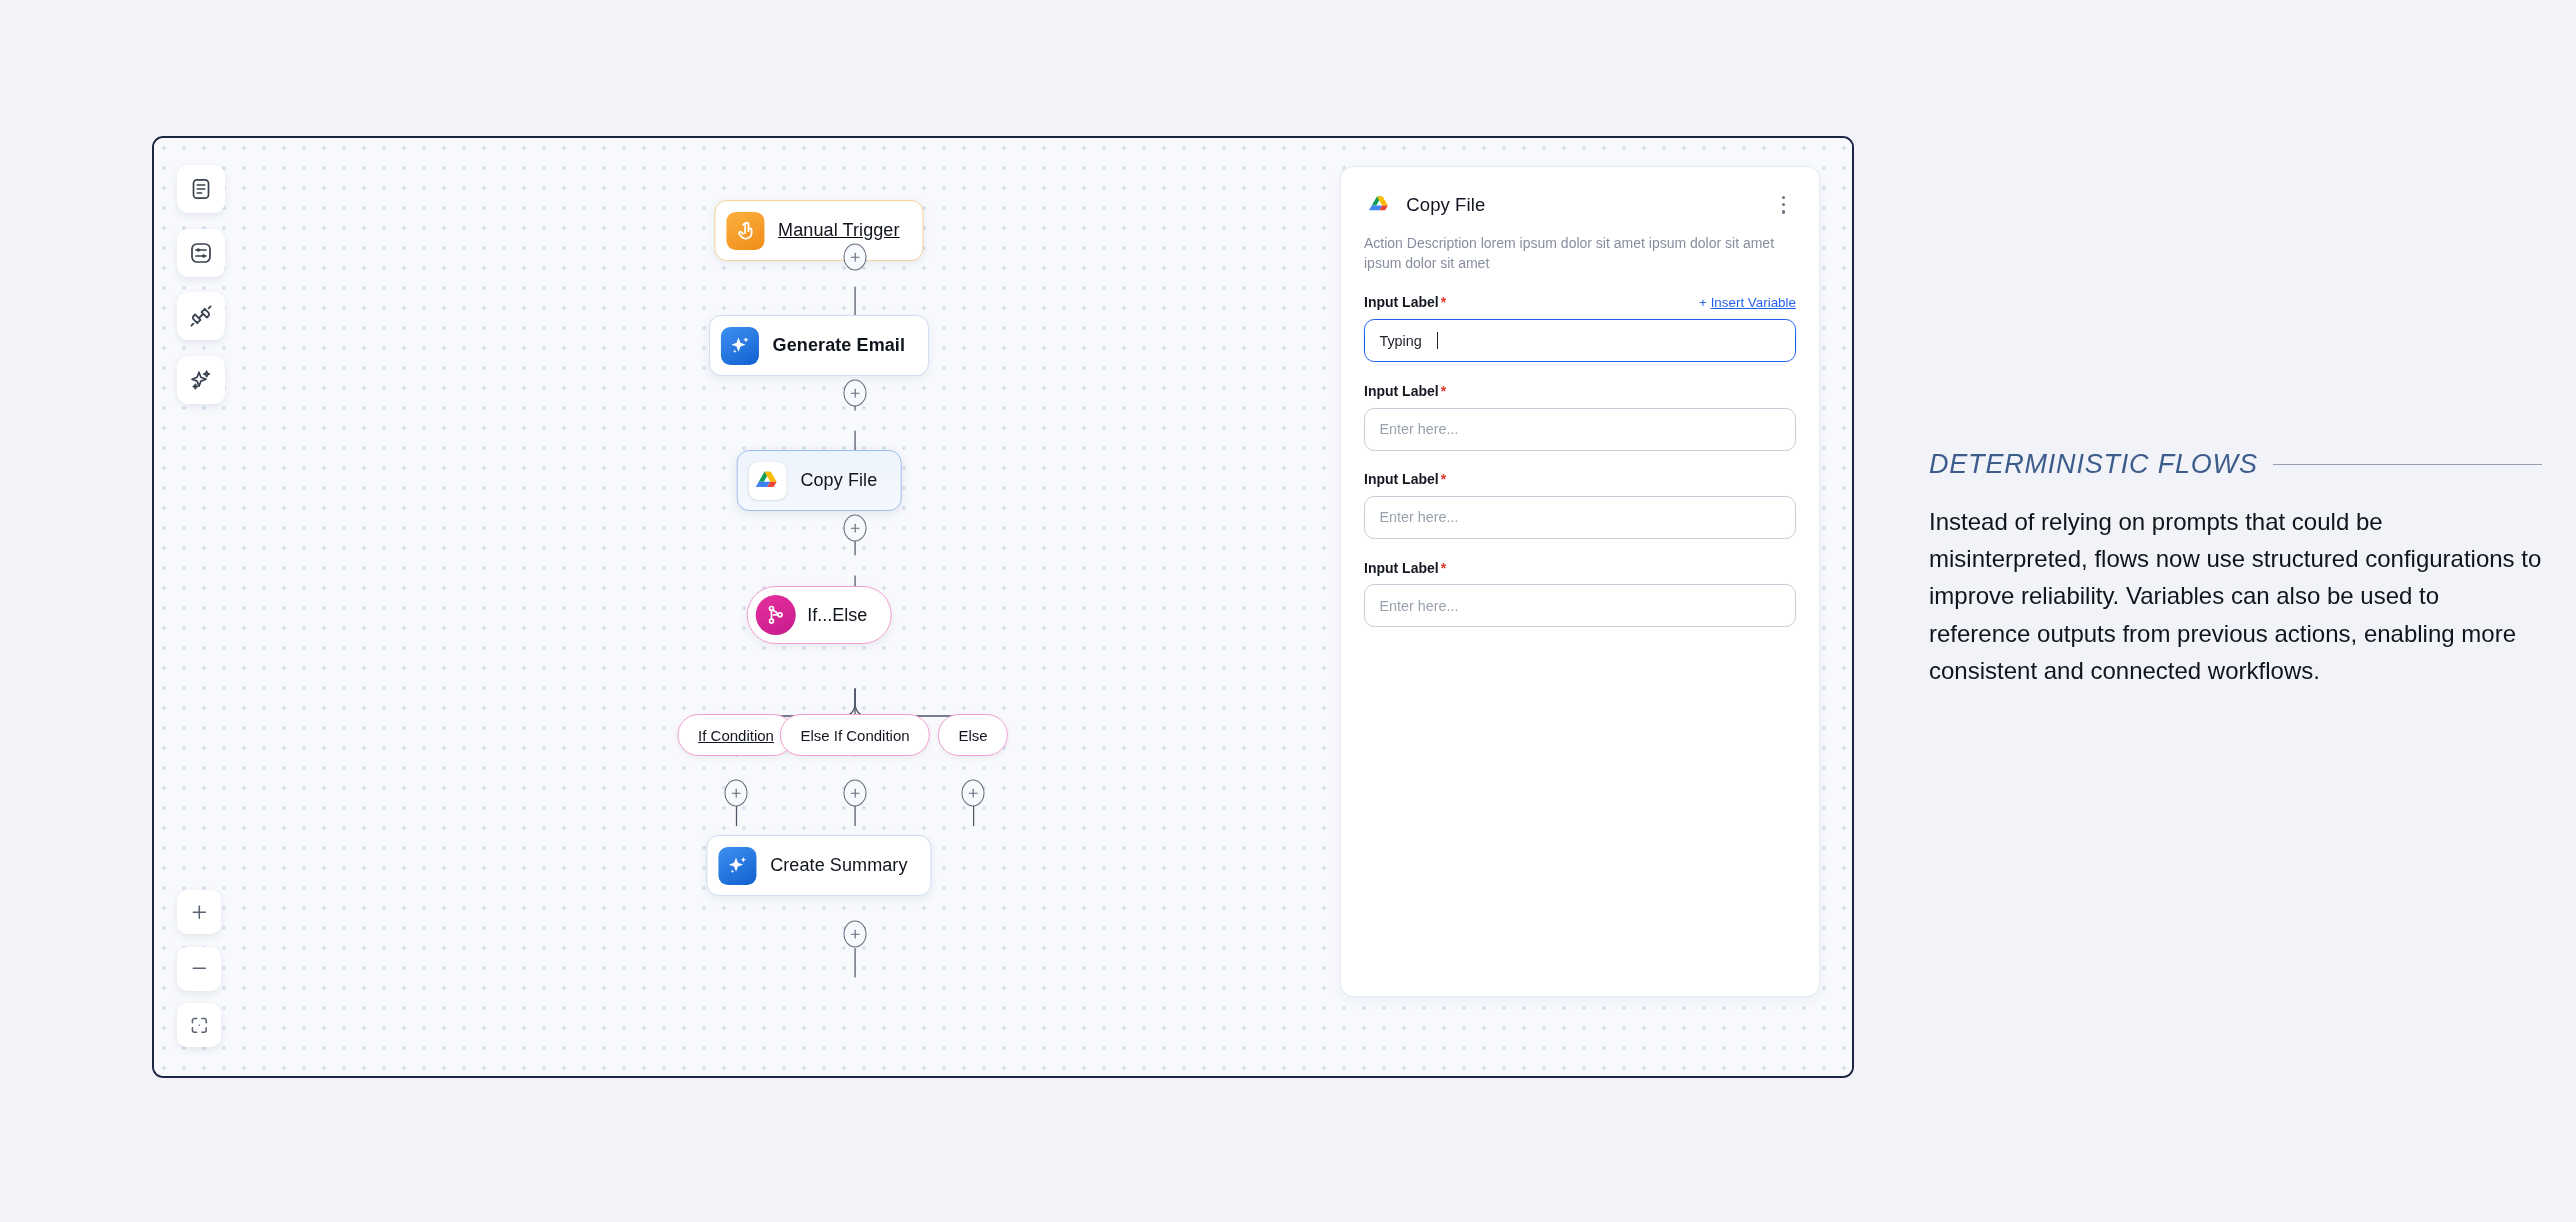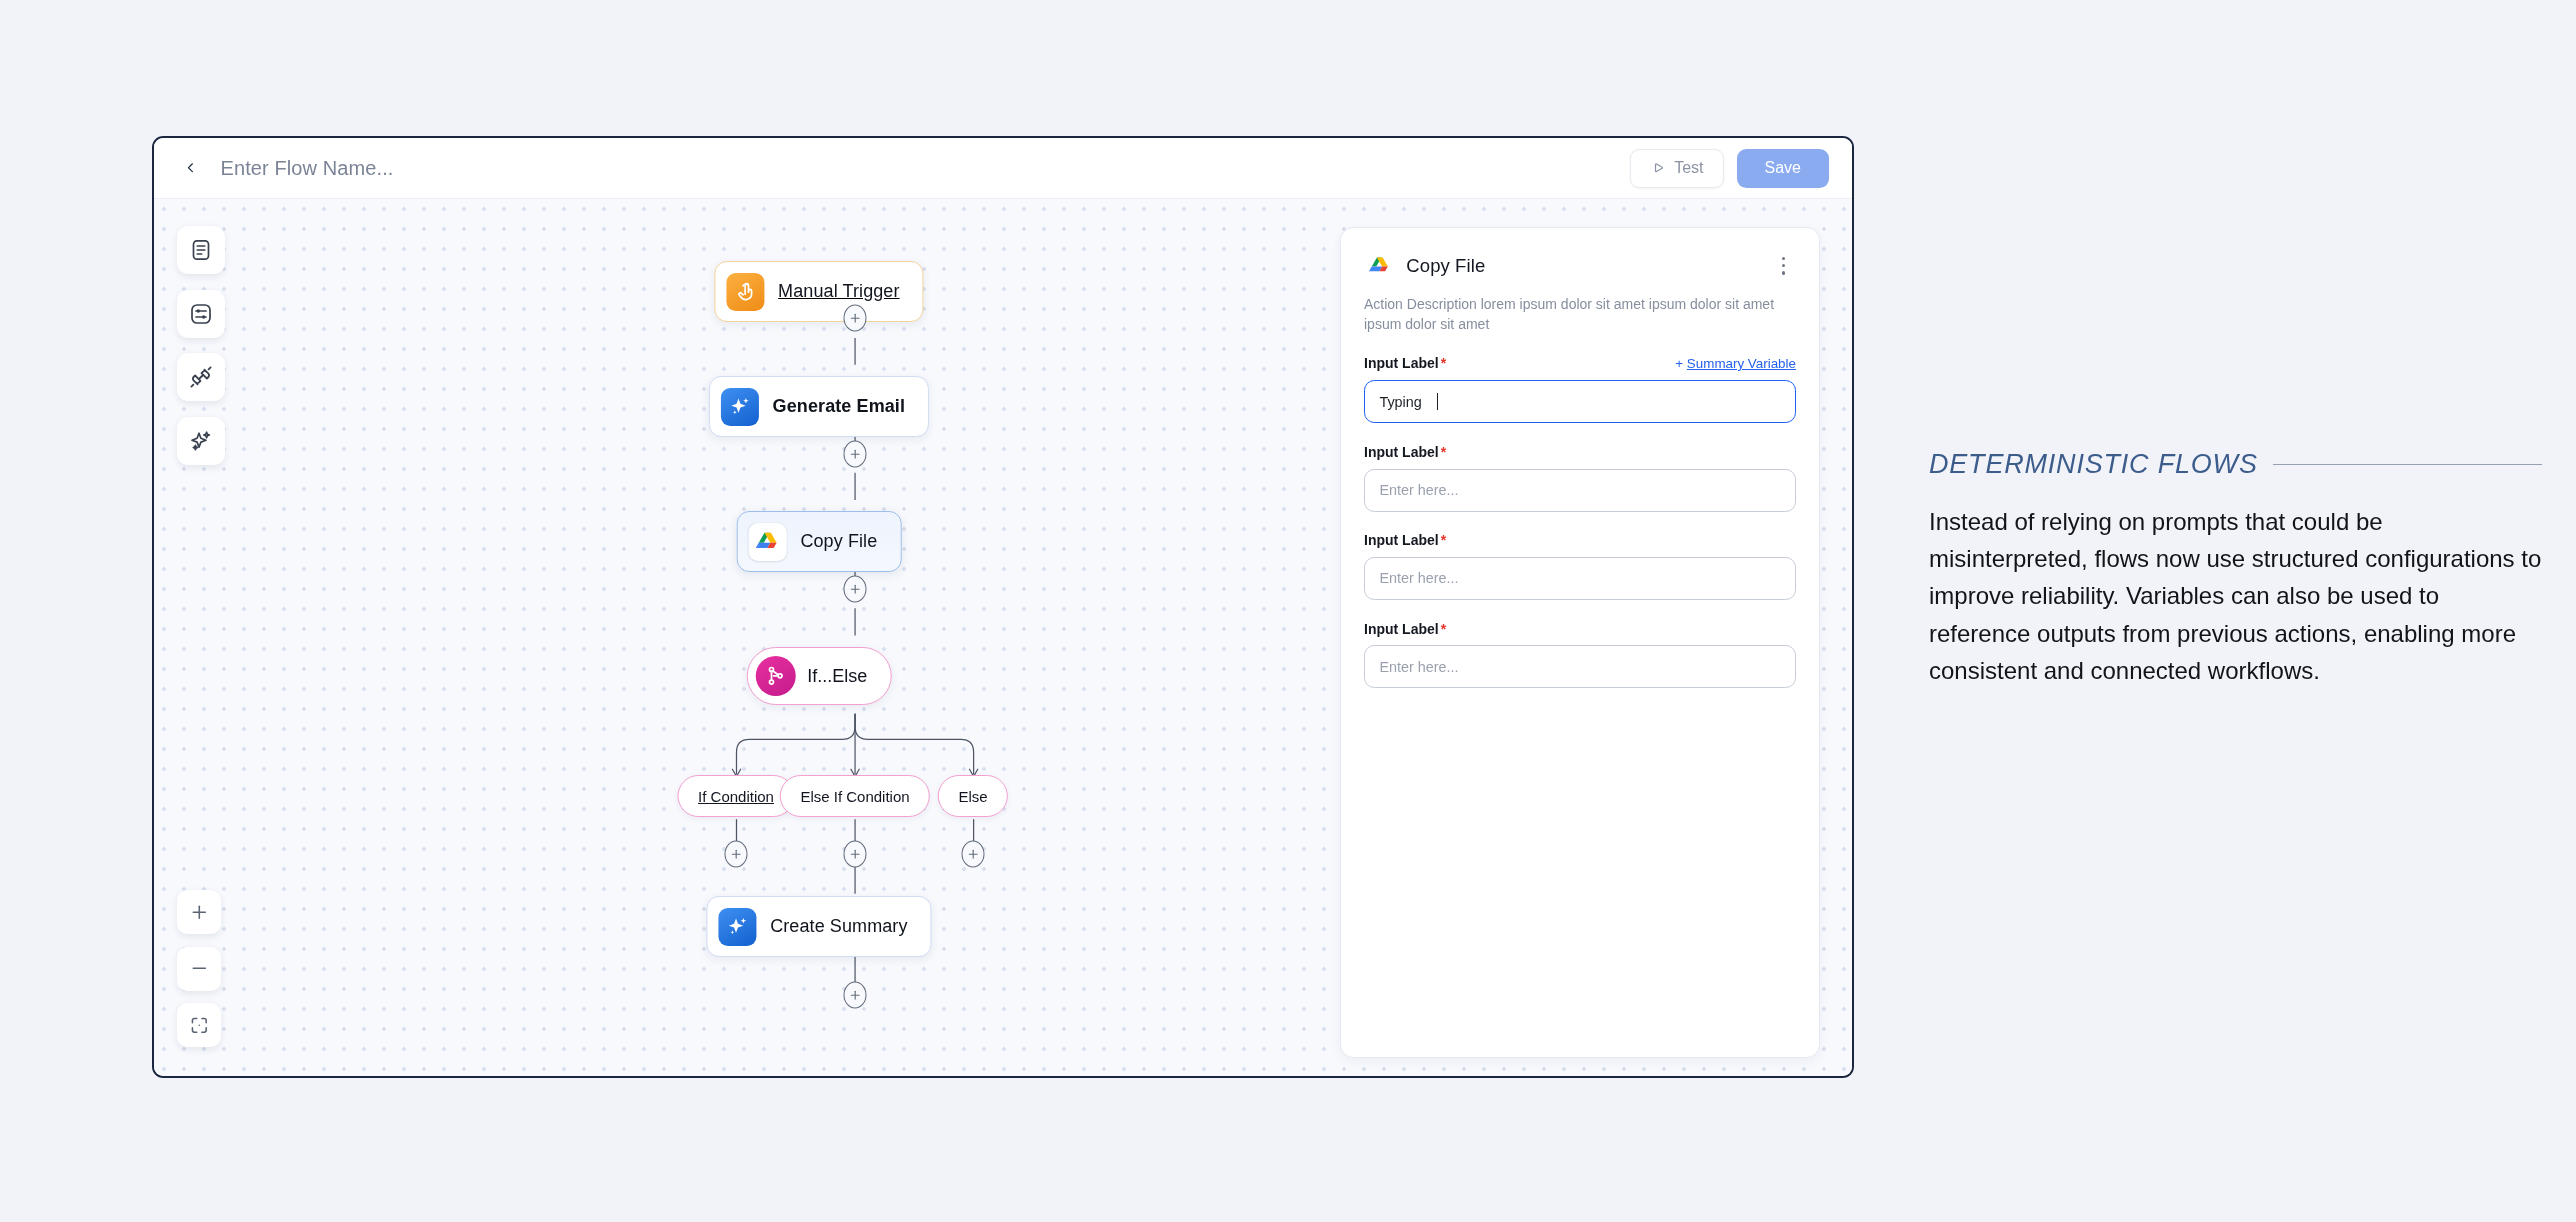--- a/index.html
+++ b/index.html
@@ -318,37 +318,20 @@
     font-size: 24px;
     line-height: 1.55;
     color: #11141a;
   }
 </style>
 </head>
 <body>
 
 <div class="app-window">
 
-  <div class="app-header">
-    <div class="back-btn">
-      <svg viewBox="0 0 24 24" fill="none" stroke="currentColor" stroke-width="2.2" stroke-linecap="round" stroke-linejoin="round">
-        <polyline points="15 5 8 12 15 19"></polyline>
-      </svg>
-    </div>
-    <div class="flow-name">Enter Flow Name...</div>
-    <div class="header-actions">
-      <div class="btn-test">
-        <svg viewBox="0 0 24 24" fill="none" stroke="currentColor" stroke-width="1.9" stroke-linejoin="round">
-          <path d="M8.5 6.2 17.3 11.2a1 1 0 0 1 0 1.7L8.5 17.8A1 1 0 0 1 7 16.9V7.1a1 1 0 0 1 1.5-.9z"></path>
-        </svg>
-        <span>Test</span>
-      </div>
-      <button class="btn-save">Save</button>
-    </div>
-  </div>
 
   <div class="app-body">
 
     <div class="tool-rail">
       <div class="tool-btn">
         <svg viewBox="0 0 24 24" fill="none" stroke="currentColor" stroke-width="1.7" stroke-linecap="round">
           <rect x="4.5" y="2.8" width="15" height="18.4" rx="3.4"></rect>
           <line x1="8.3" y1="8" x2="15.7" y2="8"></line>
             <line x1="8.3" y1="12" x2="15.7" y2="12"></line>
             <line x1="8.3" y1="16" x2="12.6" y2="16"></line>
@@ -560,21 +543,21 @@
           </div>
       </div>
 
       <div class="panel-desc">Action Description lorem ipsum dolor sit amet ipsum dolor sit amet ipsum dolor sit amet</div>
 
       <div class="field">
         <div class="field-head">
           <div class="field-label">
             <span>Input Label</span><span class="req">*</span>
           </div>
-          <div class="insert-var">+ <u>Summary Variable</u></div>
+          <div class="insert-var">+ <u>Insert Variable</u></div>
         </div>
         <div class="field-input active">
           <span>Typing</span>
             <span class="caret"></span>
         </div>
       </div>
 
       <div class="field">
         <div class="field-head">
           <div class="field-label">

